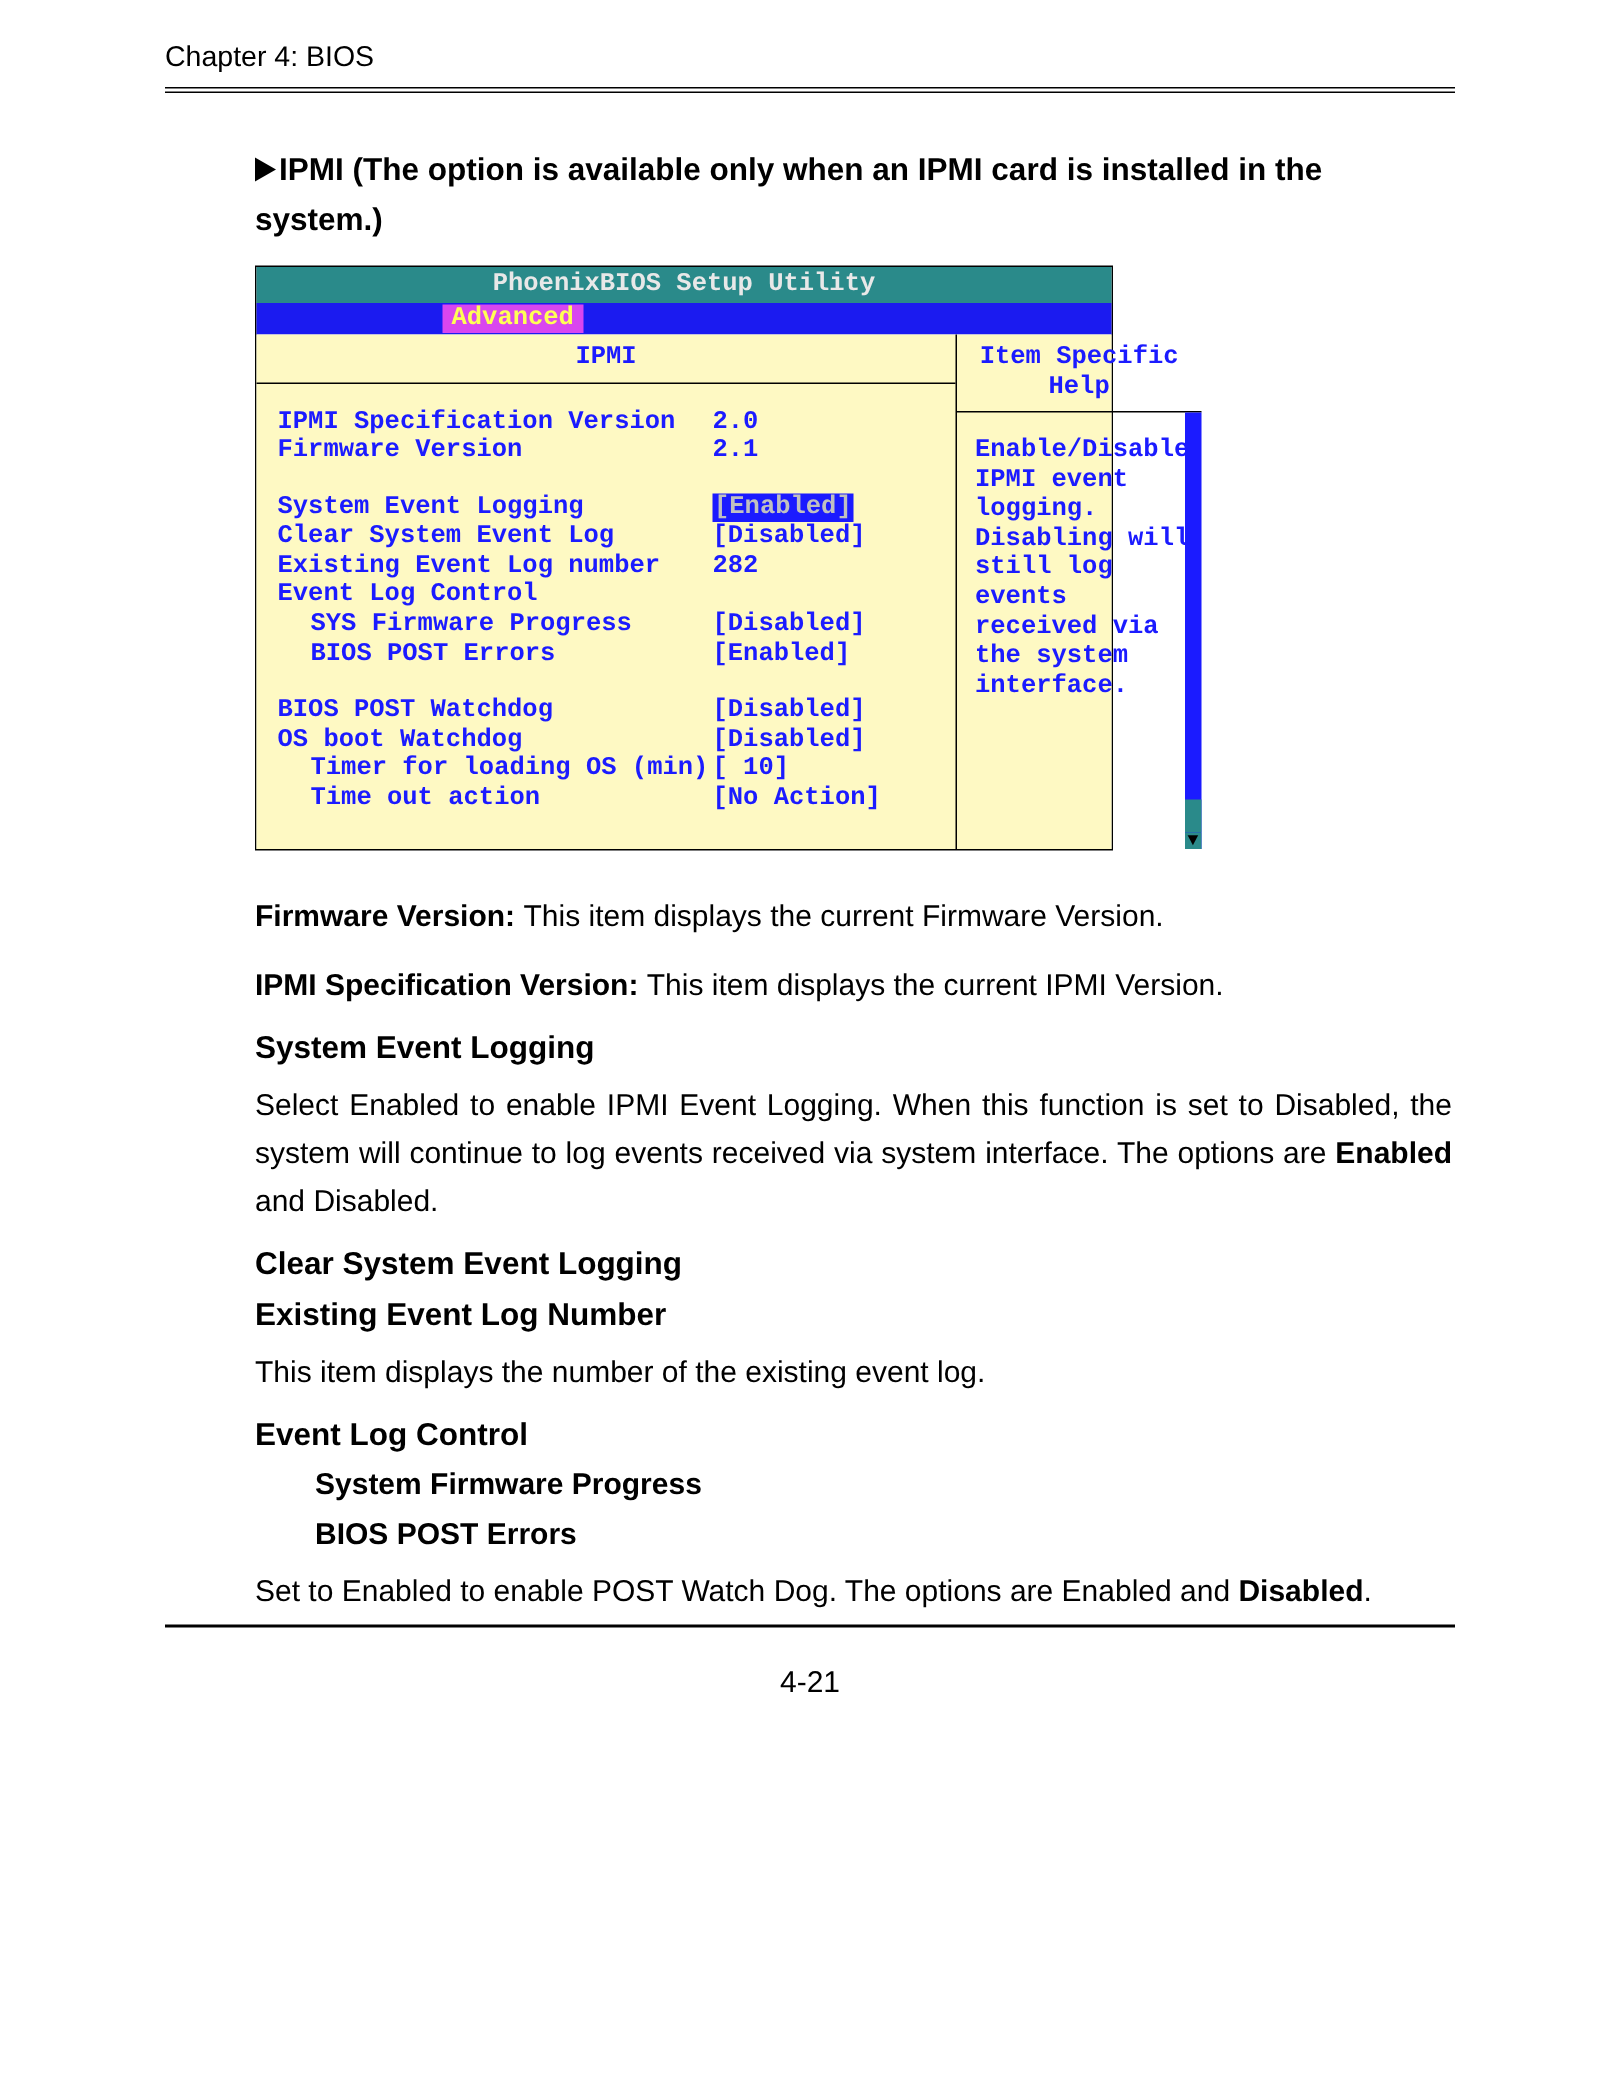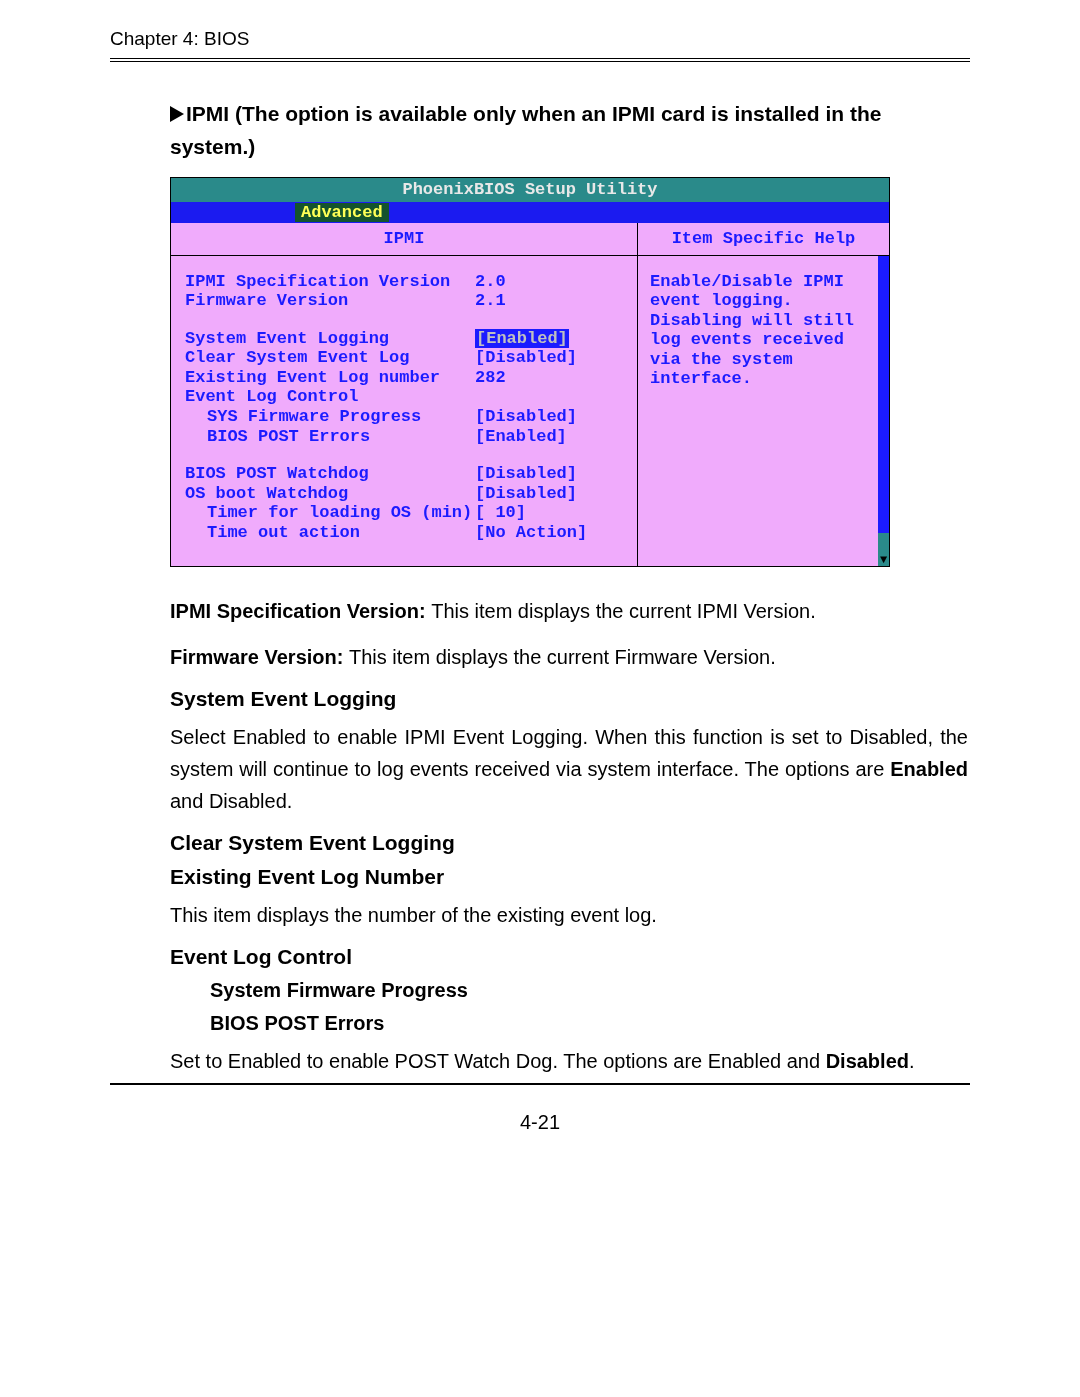--- a/index.html
+++ b/index.html
@@ -38,48 +38,48 @@
     vertical-align: -1px;
   }
   .section-head {
     font-weight: bold;
     font-size: 21px;
     line-height: 1.55;
     margin-bottom: 14px;
   }
   
   .bios {
-    width: 720px;
+    width: 572px;
     margin-bottom: 28px;
     font-family: "Courier New", Courier, monospace;
     font-size: 17px;
     font-weight: bold;
     line-height: 1.15;
     border: 1px solid #000;
   }
   .bios-title {
     background: #2a8a8a;
     color: #e8e8e8;
     text-align: center;
     padding: 2px 0;
   }
   .bios-tabbar {
     background: #1b1bf0;
     color: #c0c0c0;
     padding: 1px 0 1px 124px;
   }
   .bios-tab {
     color: #ffff55;
-    background: #14532d;
+    background: #d946ef;
     padding: 0 6px;
     display: inline-block;
   }
   .bios-body {
     display: flex;
-    background: #f0abfc;
+    background: #fef9c3;
   }
   .bios-left {
     flex: 0 0 467px;
     border-right: 1px solid #000;
     display: flex;
     flex-direction: column;
   }
   .bios-right {
     flex: 1;
     display: flex;
@@ -244,24 +244,24 @@
             <div class="scroll-track">
               <div class="scroll-thumb"></div>
               <div class="scroll-arrow">▼</div>
             </div>
           </div>
         </div>
       </div>
     </div>
 
     <p class="para">
+      <b>Firmware Version: </b><span>This item displays the current Firmware Version.</span>
+    </p>
+    <p class="para">
       <b>IPMI Specification Version: </b><span>This item displays the current IPMI Version.</span>
-    </p>
-    <p class="para">
-      <b>Firmware Version: </b><span>This item displays the current Firmware Version.</span>
     </p>
 
     <div class="h-bold">System Event Logging</div>
     <p class="para">
       <span>Select Enabled to enable IPMI Event Logging. When this function is set to Disabled, the system will continue to log events received via system interface. The options are </span><b>Enabled</b><span> and Disabled.</span>
     </p>
 
     <div class="h-bold">Clear System Event Logging</div>
 
     <div class="h-bold">Existing Event Log Number</div>

